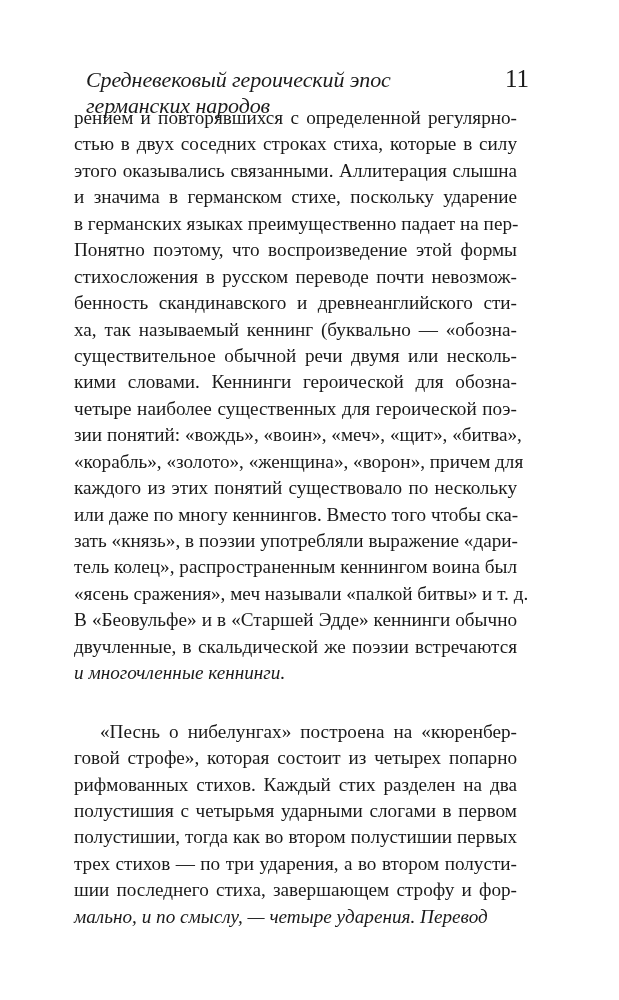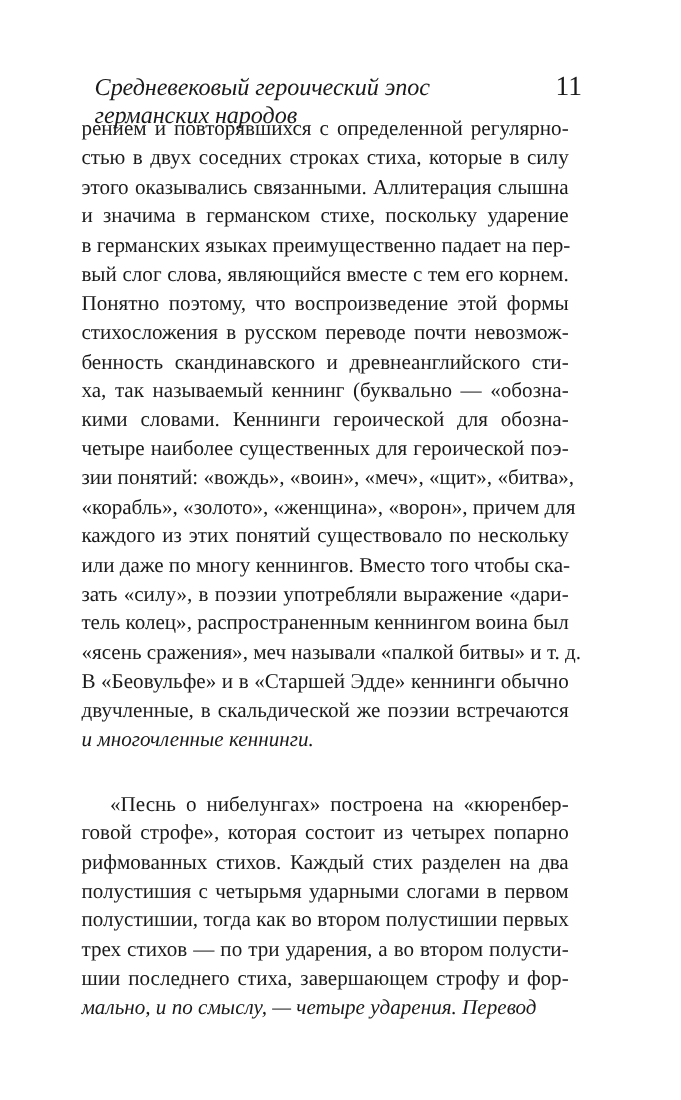--- a/index.html
+++ b/index.html
@@ -30,32 +30,32 @@
     <span class="page-number">11</span>
   </div>
 
   <div class="body-text" id="body-text">
       <div>
         <span class="line">рением и повторявшихся с определенной регулярно-</span>
         <span class="line">стью в двух соседних строках стиха, которые в силу</span>
         <span class="line">этого оказывались связанными. Аллитерация слышна</span>
         <span class="line">и значима в германском стихе, поскольку ударение</span>
         <span class="line">в германских языках преимущественно падает на пер-</span>
-        <span class="line">вый слог слова, являющийся вместе с тем его корнем.</span>
         <span class="line">Понятно поэтому, что воспроизведение этой формы</span>
         <span class="line">стихосложения в русском переводе почти невозмож-</span>
         <span class="line">бенность скандинавского и древнеанглийского сти-</span>
         <span class="line">ха, так называемый кеннинг (буквально — «обозна-</span>
+        <span class="line">существительное обычной речи двумя или несколь-</span>
         <span class="line">кими словами. Кеннинги героической для обозна-</span>
         <span class="line">четыре наиболее существенных для героической поэ-</span>
         <span class="line">зии понятий: «вождь», «воин», «меч», «щит», «битва»,</span>
         <span class="line">«корабль», «золото», «женщина», «ворон», причем для</span>
         <span class="line">каждого из этих понятий существовало по нескольку</span>
         <span class="line">или даже по многу кеннингов. Вместо того чтобы ска-</span>
-        <span class="line">зать «силу», в поэзии употребляли выражение «дари-</span>
+        <span class="line">зать «князь», в поэзии употребляли выражение «дари-</span>
         <span class="line">тель колец», распространенным кеннингом воина был</span>
         <span class="line">«ясень сражения», меч называли «палкой битвы» и т. д.</span>
         <span class="line">В «Беовульфе» и в «Старшей Эдде» кеннинги обычно</span>
         <span class="line">двучленные, в скальдической же поэзии встречаются</span>
         <span class="line last">и многочленные кеннинги.</span>
       </div>
       <div>
         <span class="line indent">«Песнь о нибелунгах» построена на «кюренбер-</span>
         <span class="line">говой строфе», которая состоит из четырех попарно</span>
         <span class="line">рифмованных стихов. Каждый стих разделен на два</span>

